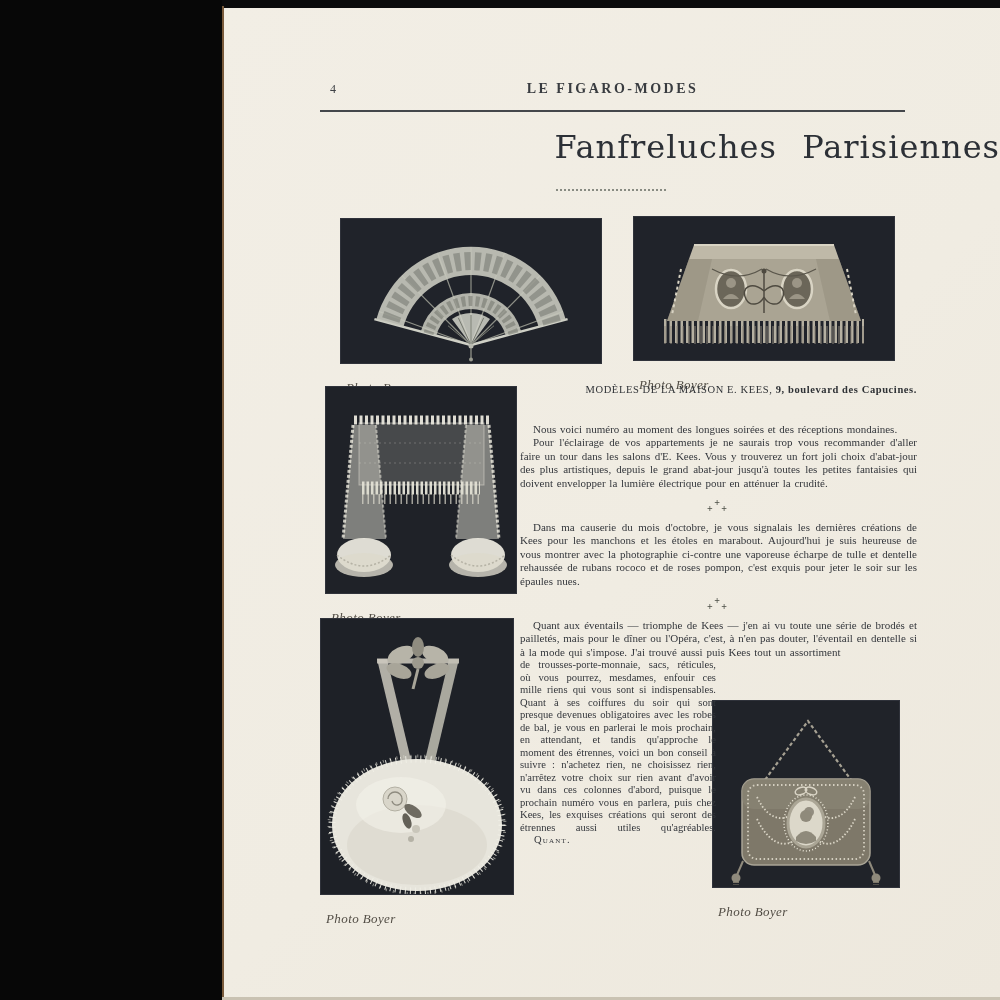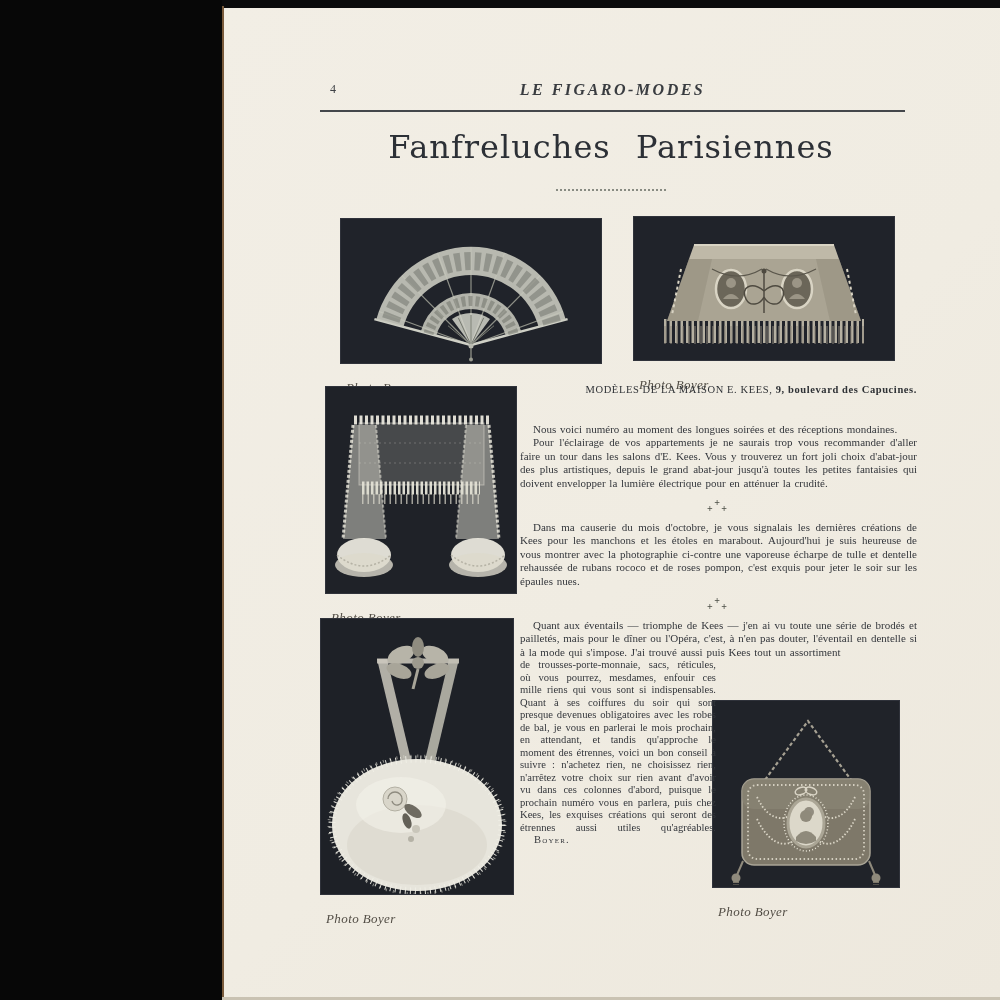--- a/index.html
+++ b/index.html
@@ -12,26 +12,26 @@
     position:absolute;left:222px;top:0;width:778px;height:1000px;
     background:linear-gradient(135deg,#f2eee5 0%,#f0ece2 55%,#ede8dd 100%);
   }
   .edge-top{position:absolute;left:0;top:0;width:778px;height:8px;background:#0b0b0c;}
   .edge-left{position:absolute;left:0;top:6px;width:2px;height:994px;background:#7a5b3c;}
   .edge-bottom{position:absolute;left:0;bottom:0;width:778px;height:3px;background:#c9c2b2;}
 
   .folio{position:absolute;left:108px;top:82px;font-size:12px;color:#3e4145;letter-spacing:1px;}
   .masthead{
     position:absolute;left:98px;top:81px;width:585px;text-align:center;
-    font-size:16px;font-weight:bold;font-style:italic;letter-spacing:2.5px;color:#393c40;
+    font-size:14px;font-weight:bold;letter-spacing:2.5px;color:#393c40;
   }
   .header-rule{position:absolute;left:98px;top:110px;width:585px;height:2px;background:#44474b;}
 
   .title{
-    position:absolute;left:0;top:128px;width:778px;text-align:center;
+    position:absolute;left:0;top:128px;width:778px;text-align:right;
     font-family:"DejaVu Serif",serif;font-size:32px;color:#2c3036;
     letter-spacing:1px;word-spacing:14px;
   }
   .title-rule{
     position:absolute;left:334px;top:189px;width:112px;height:2px;
     background:repeating-linear-gradient(90deg,#888b82 0 2px,transparent 2px 4px);
   }
 
   .figure{position:absolute;}
   .photo{display:block;border:1px solid #2f323a;background:#20232a;}
@@ -231,16 +231,16 @@
     <p class="p">Nous voici numéro au moment des longues soirées et des réceptions mondaines.</p>
     <p class="p">Pour l'éclairage de vos appartements je ne saurais trop vous recommander d'aller faire un tour dans les salons d'E. Kees. Vous y trouverez un fort joli choix d'abat-jour des plus artistiques, depuis le grand abat-jour jusqu'à toutes les petites fantaisies qui doivent envelopper la lumière électrique pour en atténuer la crudité.</p>
     <div class="sep">+
 +  +</div>
     <p class="p">Dans ma causerie du mois d'octobre, je vous signalais les dernières créations de Kees pour les manchons et les étoles en marabout. Aujourd'hui je suis heureuse de vous montrer avec la photographie ci-contre une vaporeuse écharpe de tulle et dentelle rehaussée de rubans rococo et de roses pompon, c'est exquis pour jeter le soir sur les épaules nues.</p>
     <div class="sep">+
 +  +</div>
     <p class="p">Quant aux éventails — triomphe de Kees — j'en ai vu toute une série de brodés et pailletés, mais pour le dîner ou l'Opéra, c'est, à n'en pas douter, l'éventail en dentelle si à la mode qui s'impose. J'ai trouvé aussi puis Kees tout un assortiment</p>
     <p class="p p3-narrow">
       <span>de trousses-porte-monnaie, sacs, réticules, où vous pourrez, mesdames, enfouir ces mille riens qui vous sont si indispensables. Quant à ses coiffures du soir qui sont presque devenues obligatoires avec les robes de bal, je vous en parlerai le mois prochain, en attendant, et tandis qu'approche le moment des étrennes, voici un bon conseil à suivre : n'achetez rien, ne choisissez rien, n'arrêtez votre choix sur rien avant d'avoir vu dans ces colonnes d'abord, puisque le prochain numéro vous en parlera, puis chez Kees, les exquises créations qui seront des étrennes aussi utiles qu'agréables.</span>
-      <span class="sig">Boyer.</span>
+      <span class="sig">Quant.</span>
     </p>
   </div>
 </div>
 
 </body></html>

